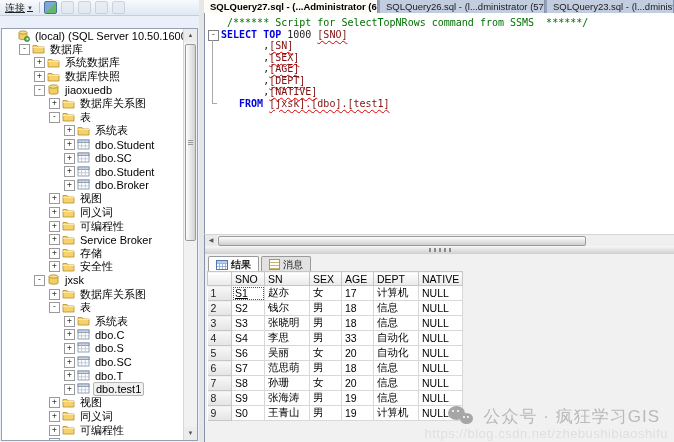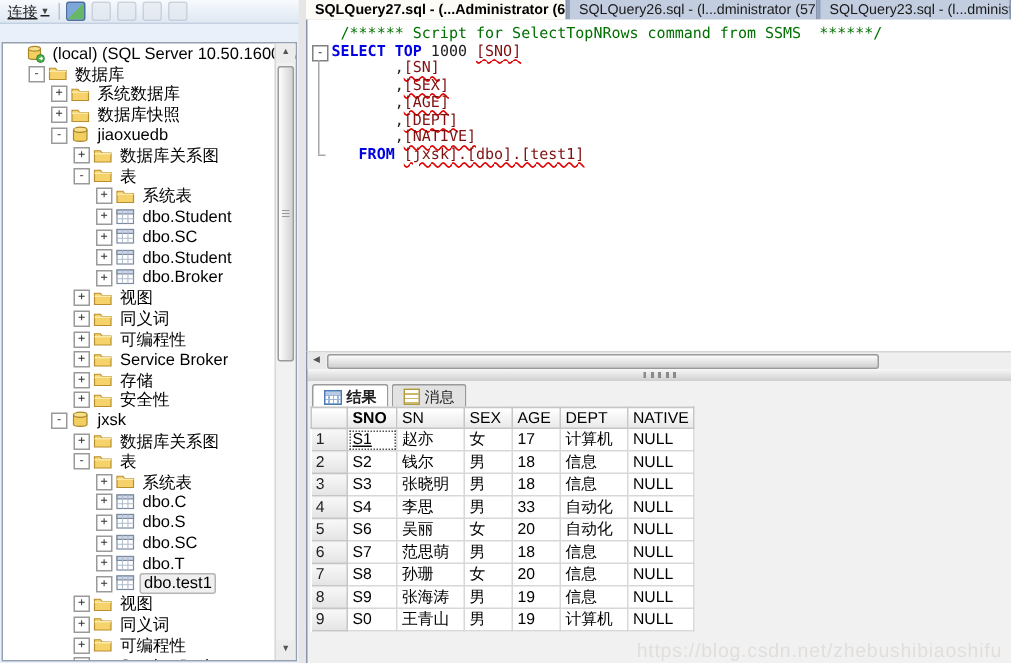--- a/index.html
+++ b/index.html
@@ -435,21 +435,21 @@
         <div class="res-tab">
           <span class="msg-glyph"></span>
           <span>消息</span>
         </div>
       </div>
     <div id="grid-wrap">
       <table class="grid">
         <thead>
             <tr id="grid-head-row">
               <th style="width: 17px;"></th>
-              <th style="width: 26px; font-weight: bold;">SNO</th>
+              <th style="width: 26px;">SNO</th>
               <th style="width: 38px;">SN</th>
               <th style="width: 25px;">SEX</th>
               <th style="width: 25px;">AGE</th>
               <th style="width: 38px;">DEPT</th>
               <th style="width: 36px;">NATIVE</th>
             </tr>
           </thead>
         <tbody id="grid-body">
             <tr>
               <td class="rownum">1</td>
@@ -530,15 +530,22 @@
               <td>男</td>
               <td>19</td>
               <td>计算机</td>
               <td>NULL</td>
             </tr>
           </tbody>
       </table>
     </div>
   </div>
 
+  <div id="watermark">
+    <span class="wx-icon">
+      <span class="wx-big"></span>
+        <span class="wx-small"></span>
+    </span>
+    <span>公众号 · 疯狂学习GIS</span>
+  </div>
   <div id="watermark-url">https://blog.csdn.net/zhebushibiaoshifu</div>
 
 </div>
 
 </body></html>

